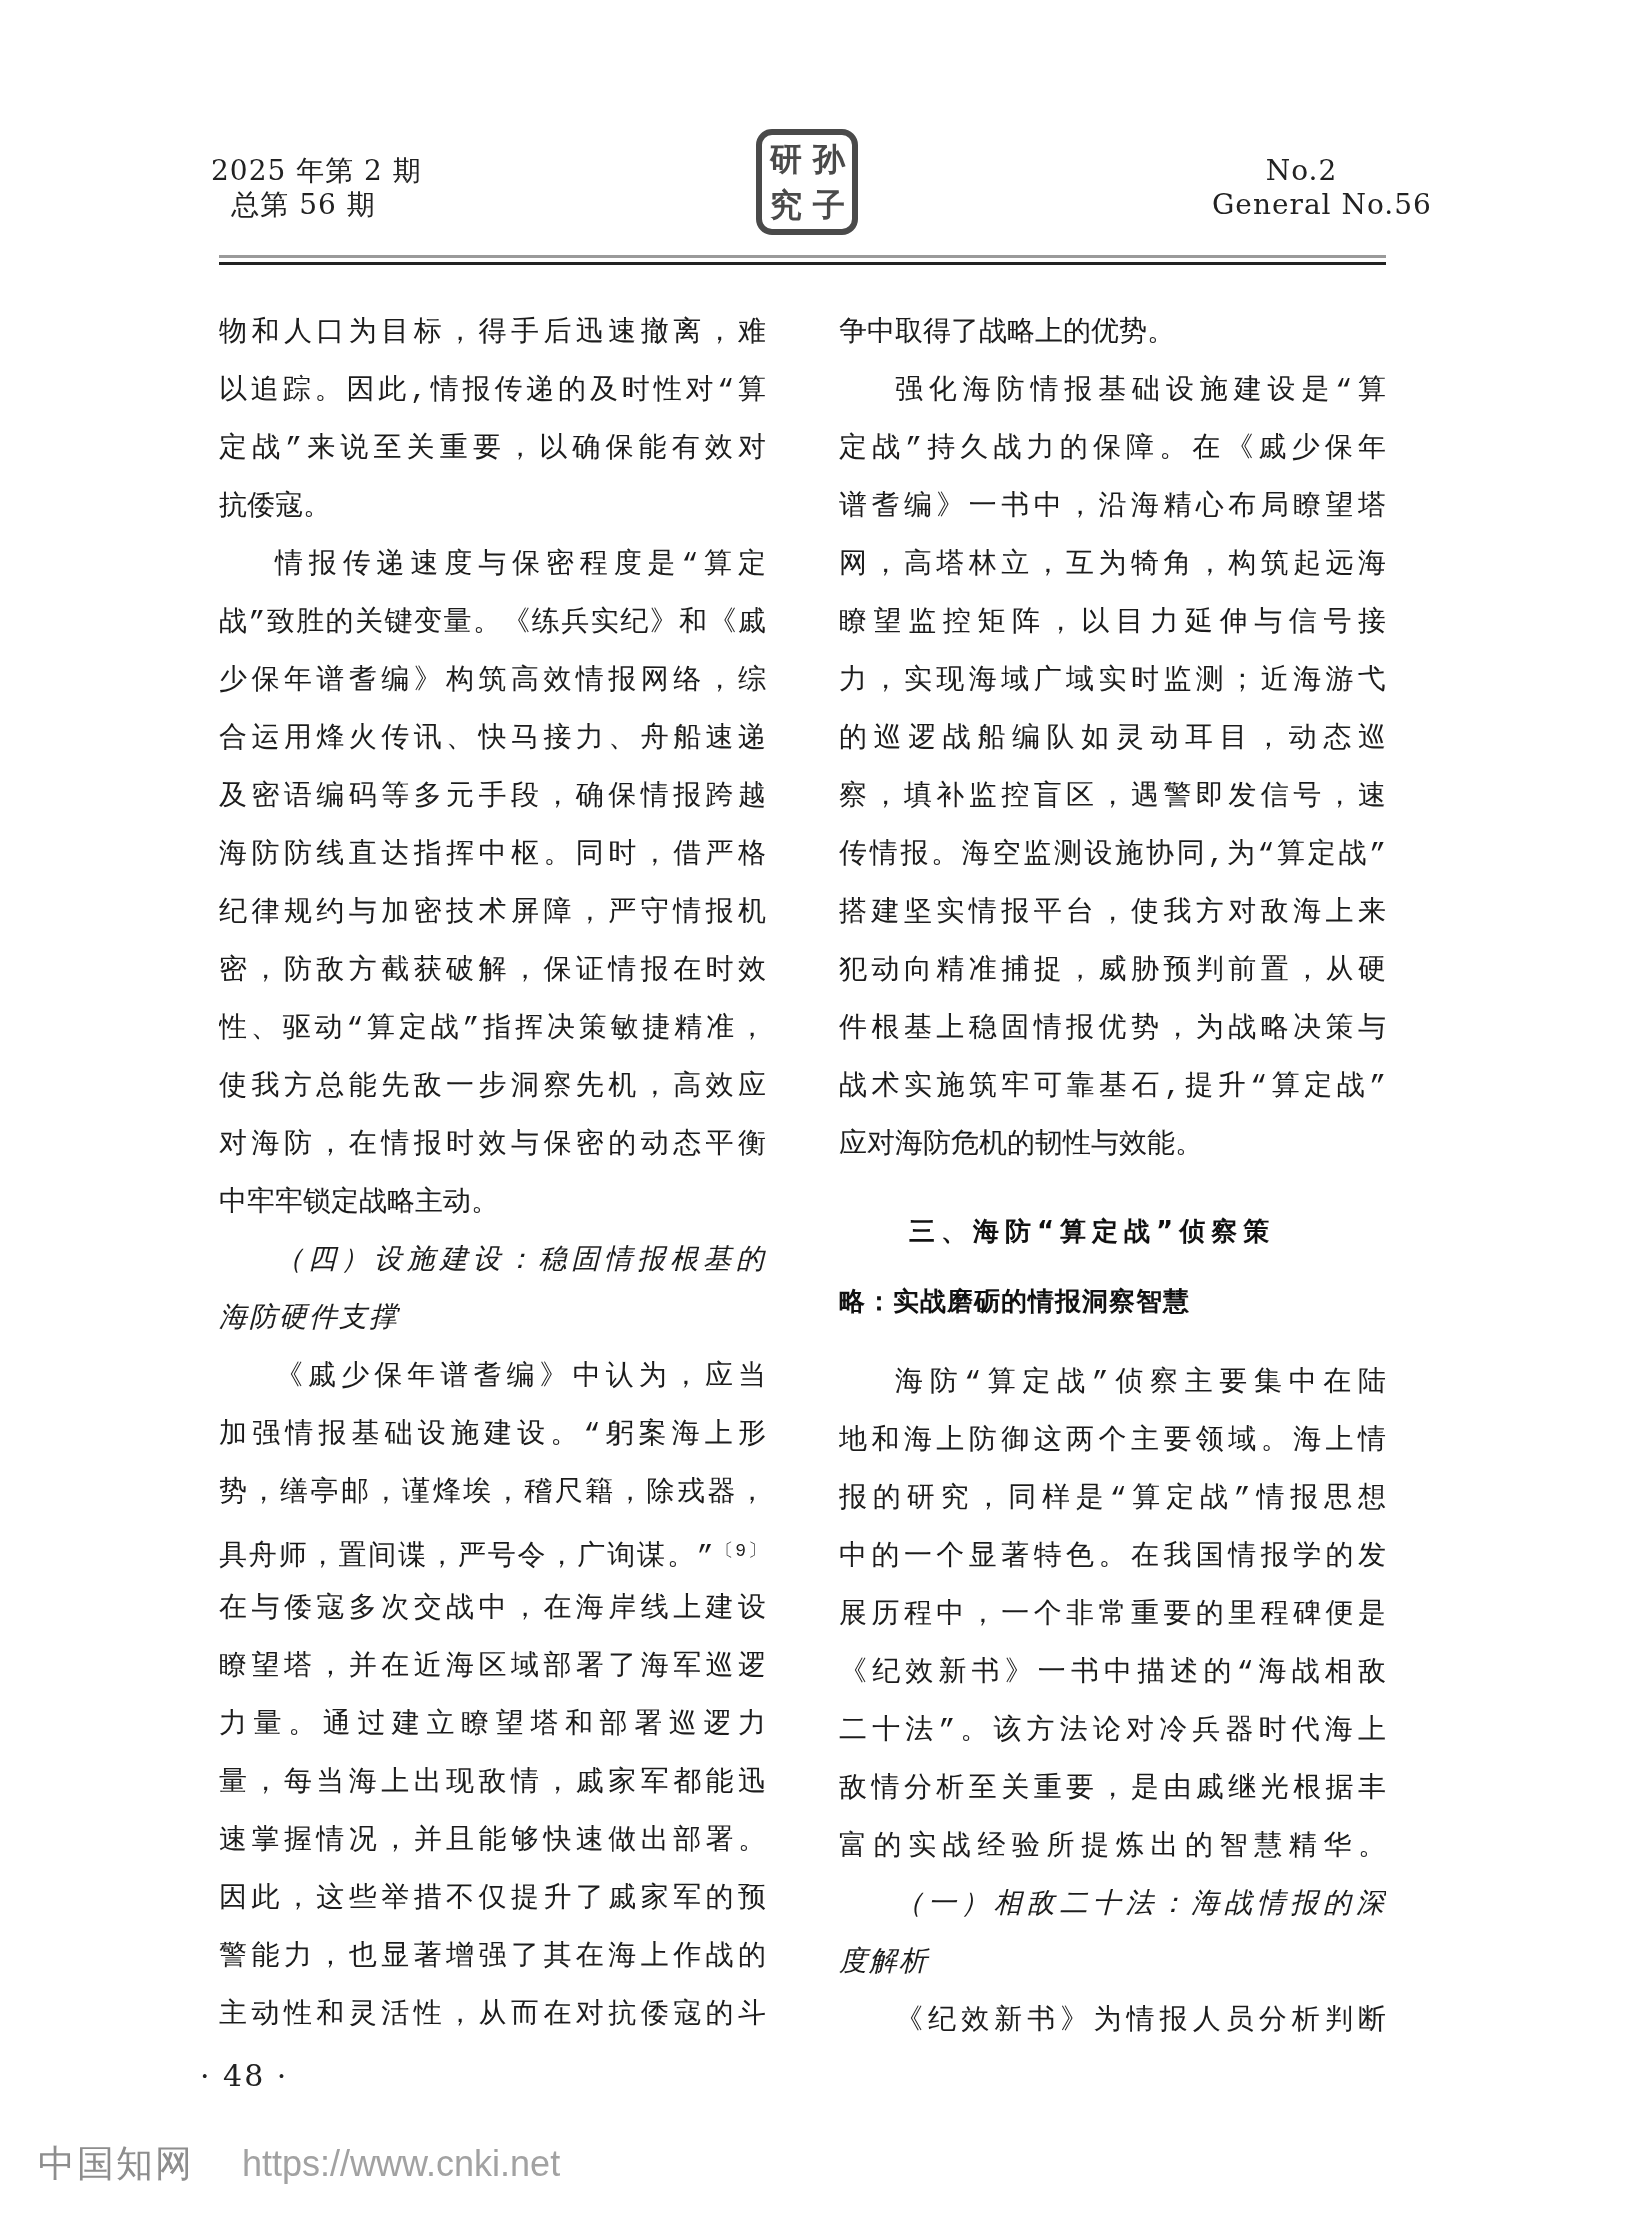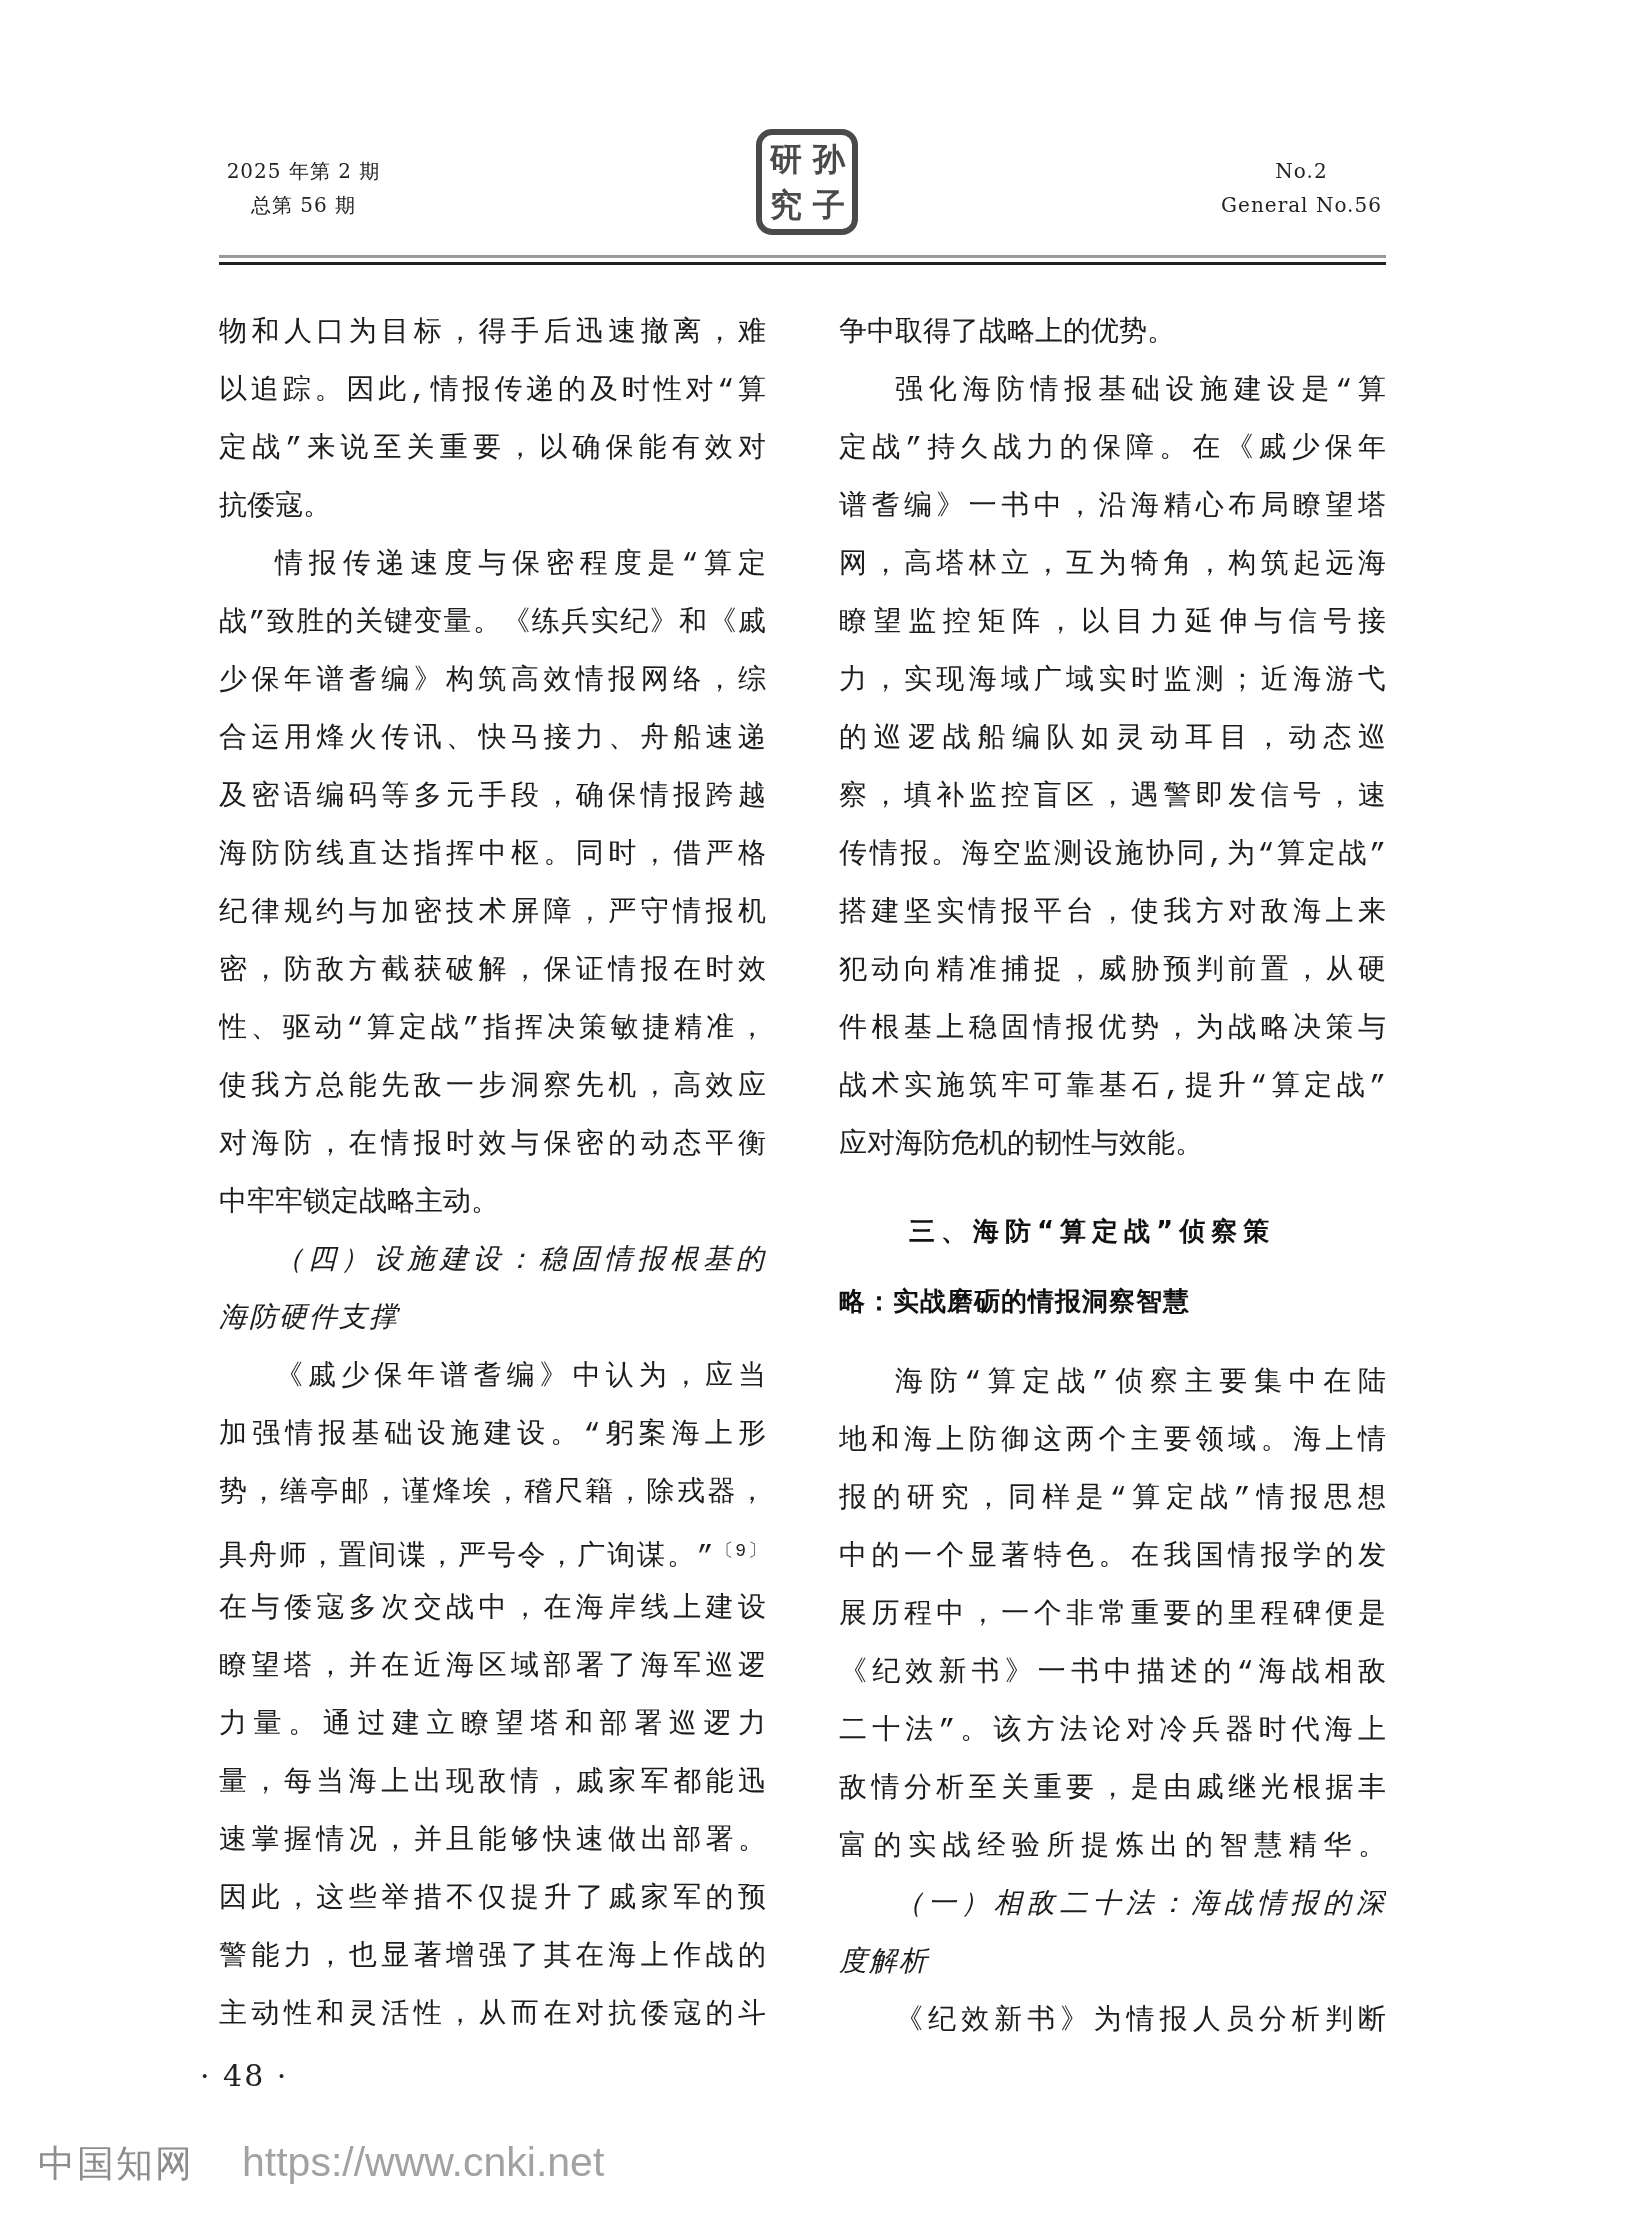--- a/index.html
+++ b/index.html
@@ -7,21 +7,21 @@
     position:relative;
     width:1645px;height:2233px;
     background:#ffffff;
     font-family:"DejaVu Serif","Liberation Serif",serif;
     color:#1c1c1c;
     overflow:hidden;
   }
   
   .hdr-issue{
     position:absolute;top:154px;
-    font-size:20px;line-height:34px;
+    font-size:28px;line-height:34px;
     text-align:center;color:#222;
     letter-spacing:1px;white-space:nowrap;
   }
   .hdr-issue.cn{left:211px;width:185px;}
   .hdr-issue.en{left:1212px;width:179px;}
   .seal{
     position:absolute;left:756px;top:129px;
     width:86px;height:90px;
     border:6px solid #4a4a4a;border-radius:16px;
     display:grid;grid-template-columns:1fr 1fr;grid-template-rows:1fr 1fr;
@@ -61,21 +61,21 @@
   .page-num{
     position:absolute;left:200px;top:2058px;
     font-size:30px;color:#222;letter-spacing:2px;
   }
   .footer{
     position:absolute;left:38px;top:2139px;
     display:flex;align-items:baseline;gap:48px;
     font-family:Liberation Sans, sans-serif;
   }
   .footer .brand{font-size:37px;color:#8d8d8d;letter-spacing:2px;}
-  .footer .url{font-size:41px;color:#a2a2a2;}
+  .footer .url{font-size:36px;color:#a2a2a2;}
 </style>
 </head>
 <body>
 
 <div class="page">
 
   <div class="hdr-issue cn">
     <div>2025 年第 2 期</div>
     <div>总第 56 期</div>
   </div>

